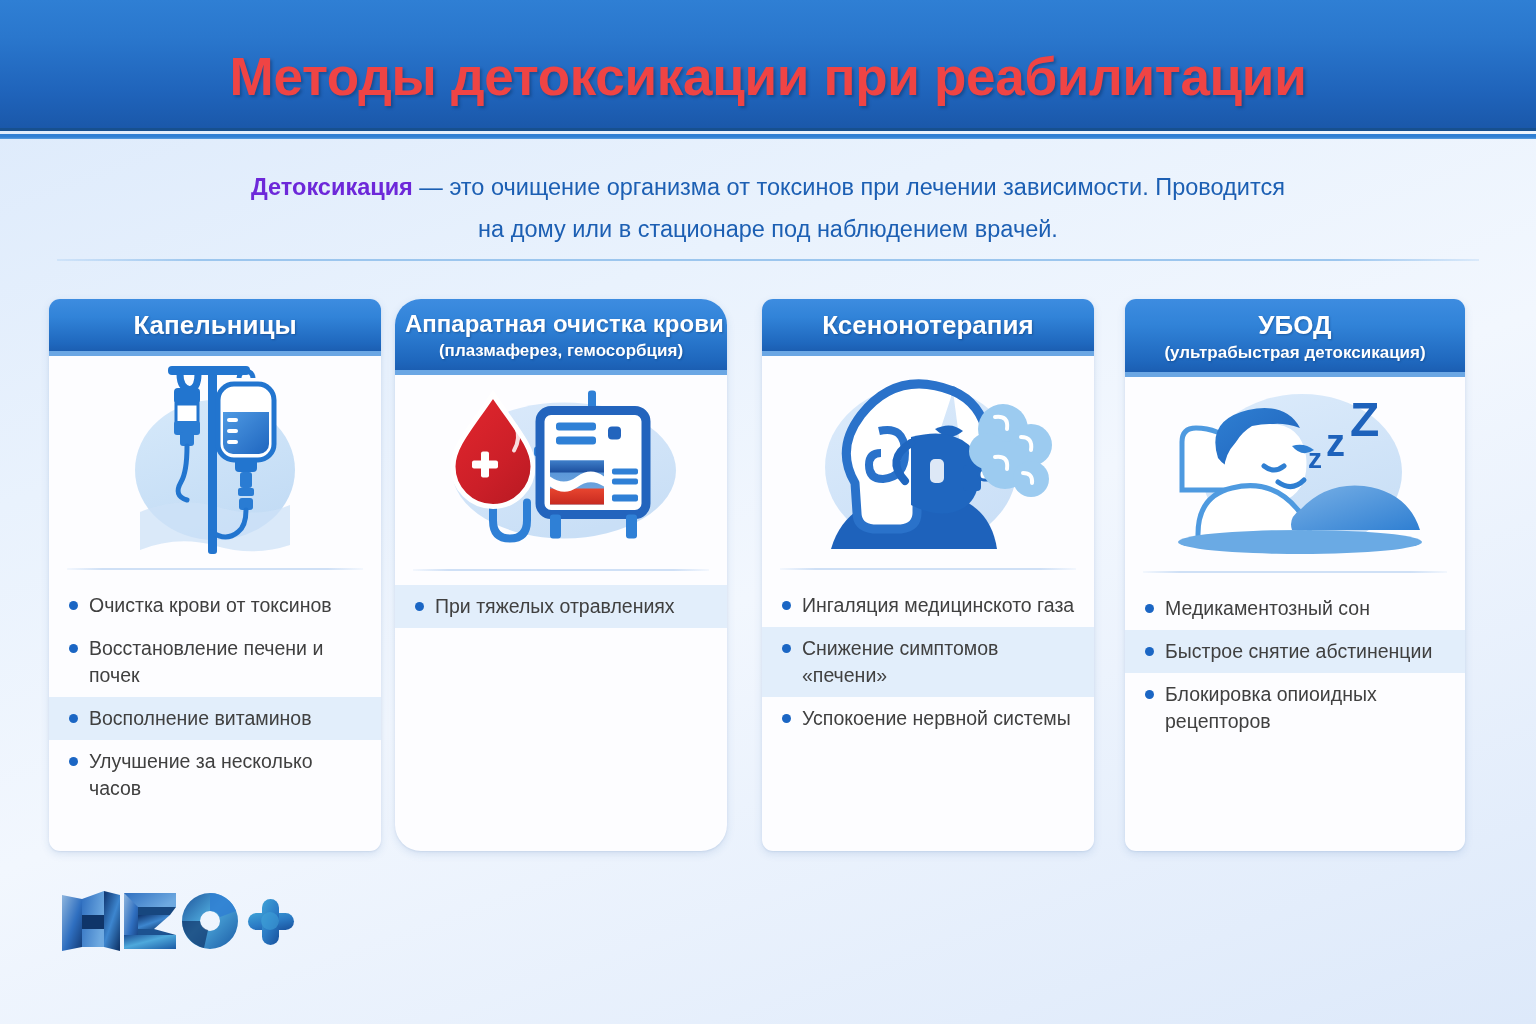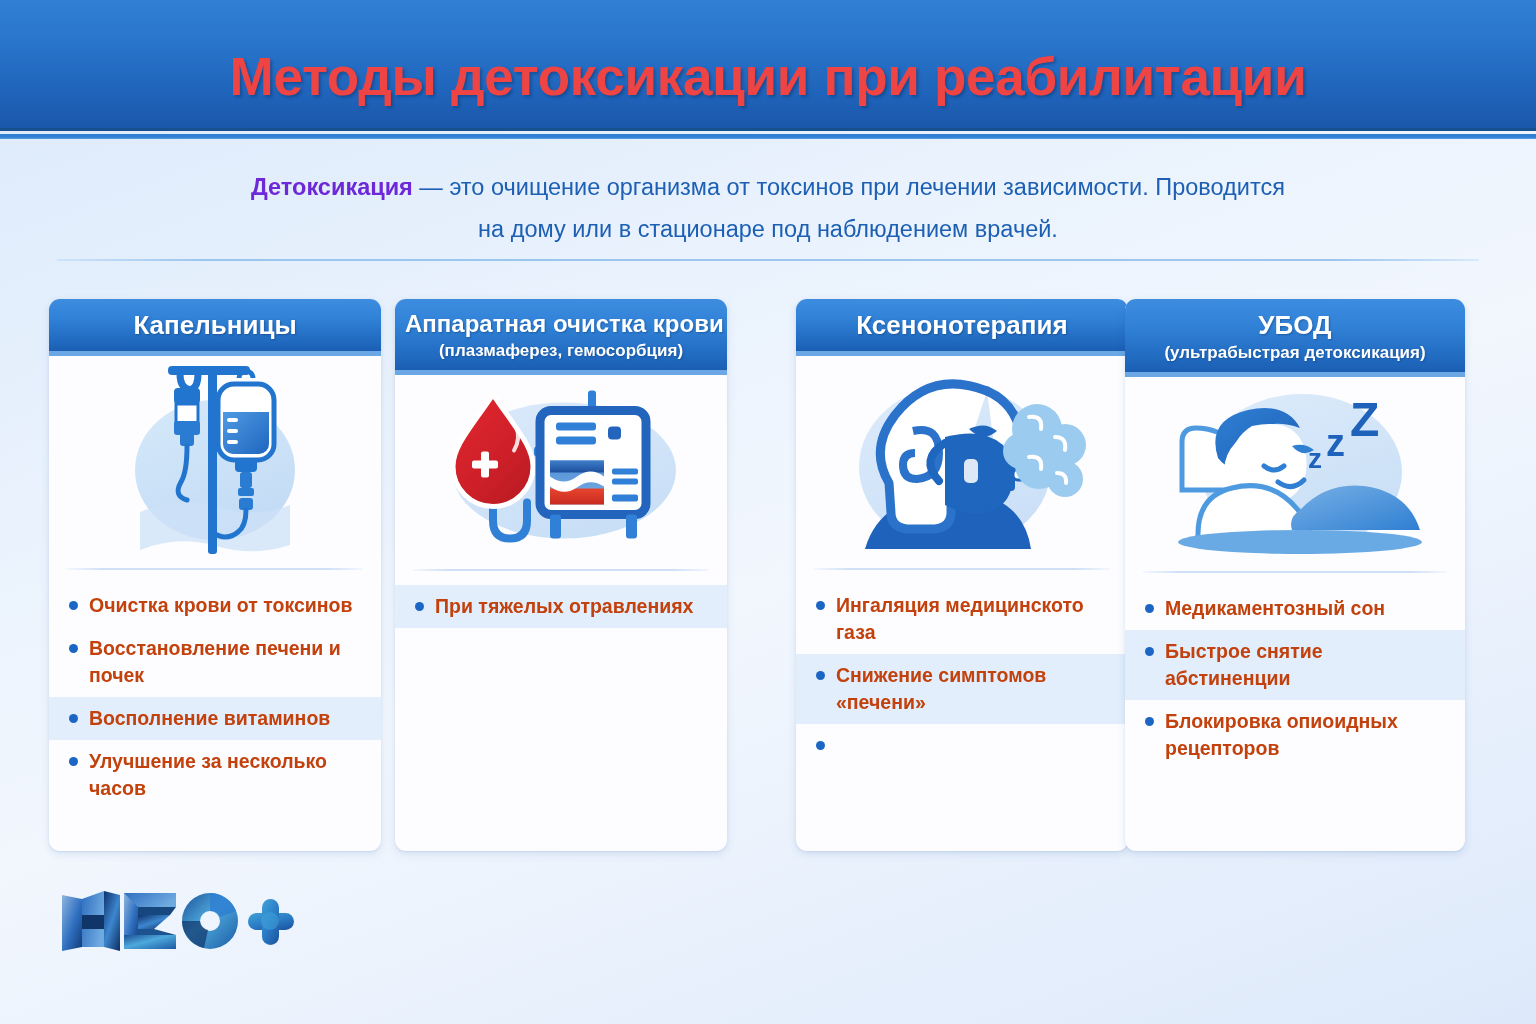--- a/index.html
+++ b/index.html
@@ -93,22 +93,22 @@
     width: 332px;
     height: 552px;
     background: #fdfdff;
     border-radius: 11px;
     box-shadow: 0 3px 9px rgba(40,90,160,0.13), 0 1px 2px rgba(40,90,160,0.10);
     overflow: hidden;
     display: flex;
     flex-direction: column;
   }
   .card-0 { left: 0px; }
-  .card-1 { left: 346px; }
-  .card-2 { left: 713px; width: 332px; margin-left: 34px; }
+  .card-1 { left: 346px; border-radius: 26px; }
+  .card-2 { left: 713px; width: 332px; }
   .card-3 { left: 1076px; width: 340px; justify-content: space-between; }
 
   .card-header {
     background: linear-gradient(180deg, #3d8ce0 0%, #3183d8 35%, #1f68be 85%, #1b5eb2 100%);
     color: #ffffff;
     text-align: center;
     padding: 12px 10px 11px 10px;
     box-sizing: border-box;
     position: relative;
     border-bottom: 5px solid #6ba7e4;
@@ -154,24 +154,24 @@
     list-style: none;
     margin: 0;
     padding: 14px 0 0 0;
     flex: 1;
   }
   .bullet {
     display: flex;
     align-items: flex-start;
     gap: 11px;
     padding: 8px 16px 8px 20px;
-    color: #c2410c;
+    color: #404040;
     font-size: 19.5px;
     line-height: 27px;
-    font-weight: 700;
+    font-weight: 400;
   }
   .bullet.highlight {
     background: #e2eefb;
   }
   .bullet .dot {
     flex: none;
     width: 9px;
     height: 9px;
     border-radius: 50%;
     background: #1b66c4;
@@ -390,20 +390,21 @@
       <li class="bullet">
         <span class="dot"></span>
         <span class="btext">Ингаляция медицинското газа</span>
       </li>
       <li class="bullet highlight">
         <span class="dot"></span>
         <span class="btext">Снижение симптомов «печени»</span>
       </li>
       <li class="bullet">
         <span class="dot"></span>
+        <span class="btext">Успокоение нервной системы</span>
       </li>
     </ul>
   </div>
 
   <div class="card card-3">
     <div class="card-header tall">
       <div class="card-title">УБОД</div>
       <div class="card-subtitle">(ультрабыстрая детоксикация)</div>
     </div>
     <div class="card-icon-area short">

